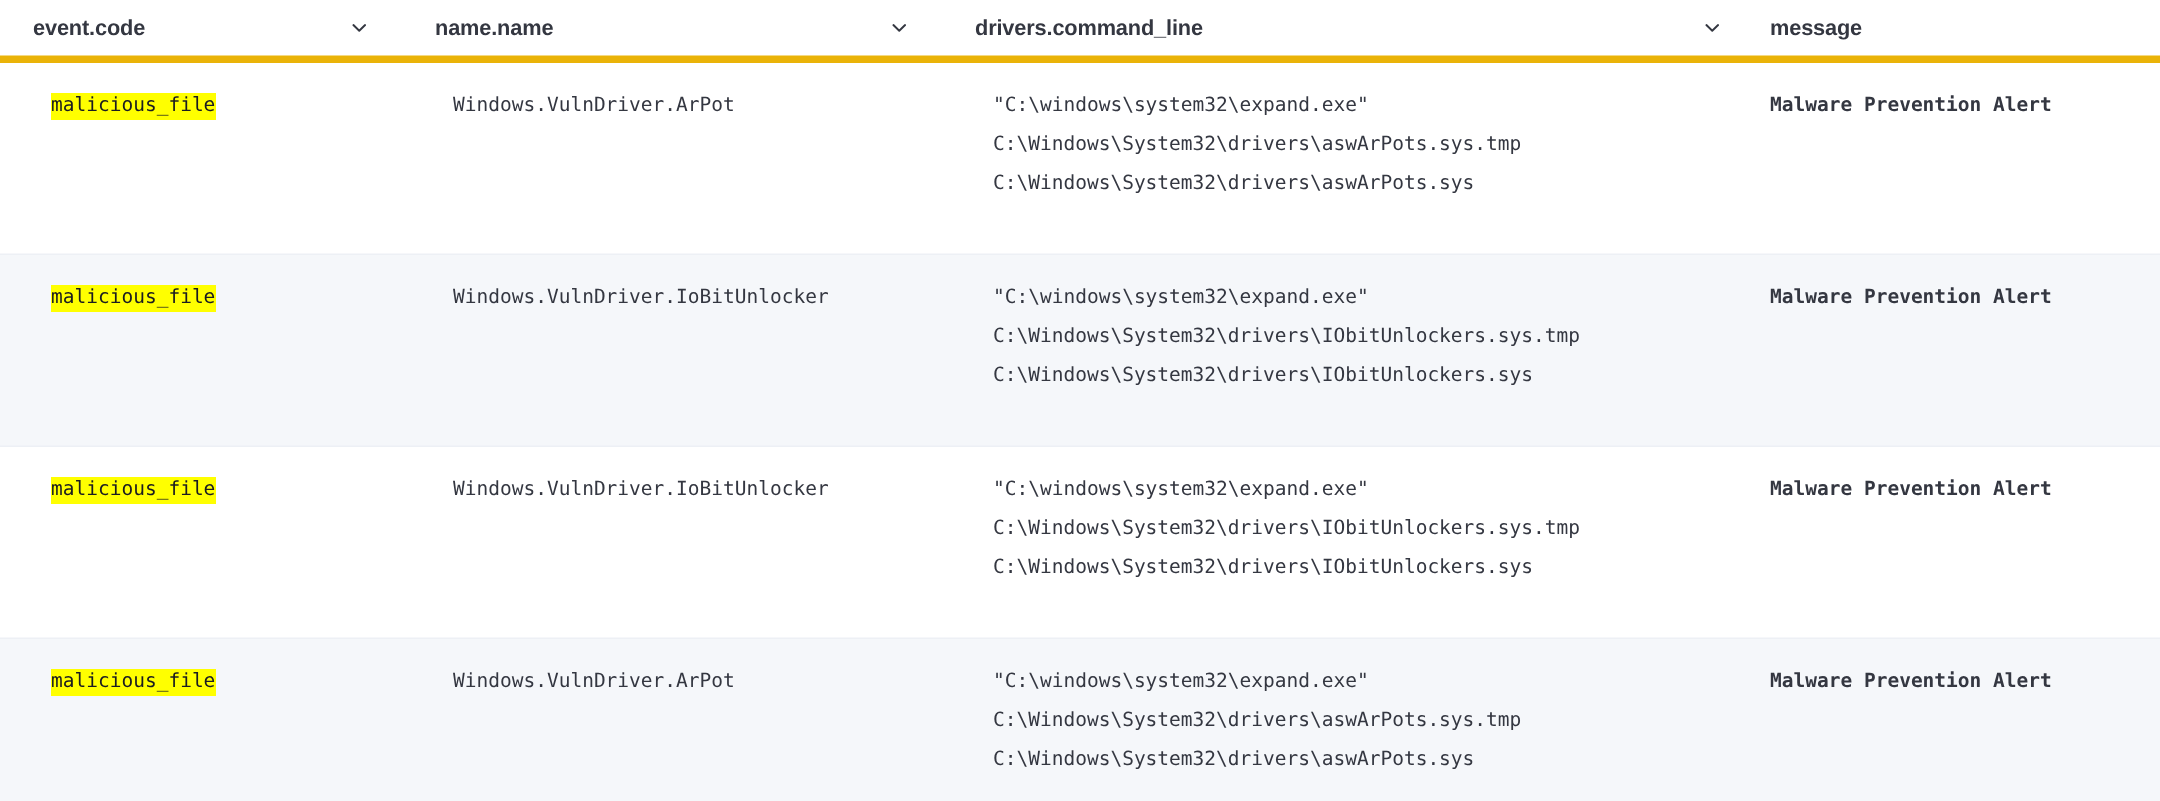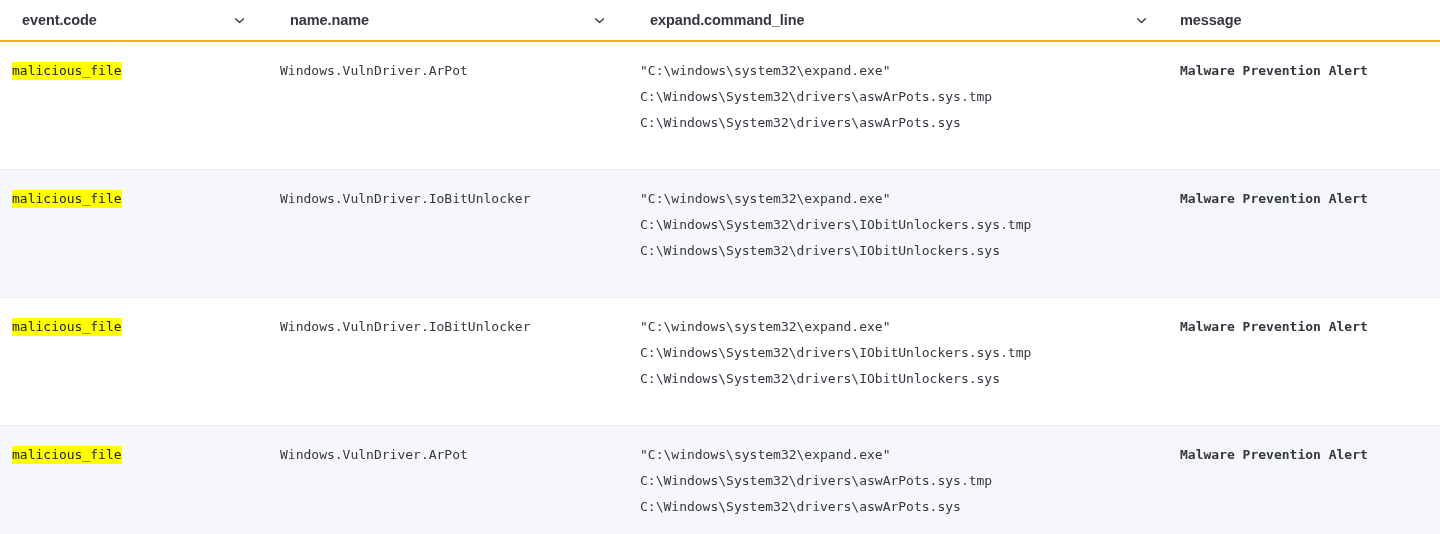--- a/index.html
+++ b/index.html
@@ -22,21 +22,21 @@
     background: #ffffff;
     position: relative;
   }
 
   
   .grid-header {
     display: flex;
     align-items: center;
     height: 42px;
     box-sizing: border-box;
-    border-bottom: 2px solid #eab308;
+    border-bottom: 5px solid #eab308;
     background: #ffffff;
   }
   .head-cell {
     display: flex;
     align-items: center;
     height: 42px;
     box-sizing: border-box;
     padding-left: 22px;
     font-size: 14.5px;
     font-weight: bold;
@@ -78,21 +78,21 @@
     box-sizing: border-box;
     border-bottom: 1px solid #edf0f5;
     background: #ffffff;
   }
   .grid-row.striped {
     background: #f5f7fa;
   }
   .cell {
     box-sizing: border-box;
     padding-top: 16px;
-    padding-left: 12px;
+    padding-left: 34px;
     font-family: "DejaVu Sans Mono", "Liberation Mono", monospace;
     font-size: 13px;
     line-height: 26px;
     color: #343741;
     white-space: pre;
     flex: 0 0 auto;
     overflow: hidden;
   }
   .cell.col-message { padding-left: 10px; font-weight: bold; }
 
@@ -121,21 +121,21 @@
       </div>
       <div class="head-cell col-rule">
         <span class="head-label">name.name</span>
         <span class="head-chevron">
           <svg width="13" height="13" viewBox="0 0 16 16" aria-hidden="true">
             <path d="M3.2 5.8 L8 10.4 L12.8 5.8" fill="none" stroke="currentColor" stroke-width="1.6" stroke-linecap="round" stroke-linejoin="round"></path>
           </svg>
         </span>
       </div>
       <div class="head-cell col-cmd">
-        <span class="head-label">expand.command_line</span>
+        <span class="head-label">drivers.command_line</span>
         <span class="head-chevron">
           <svg width="13" height="13" viewBox="0 0 16 16" aria-hidden="true">
             <path d="M3.2 5.8 L8 10.4 L12.8 5.8" fill="none" stroke="currentColor" stroke-width="1.6" stroke-linecap="round" stroke-linejoin="round"></path>
           </svg>
         </span>
       </div>
       <div class="head-cell col-message">
         <span class="head-label">message</span>
       </div>
     </div>

